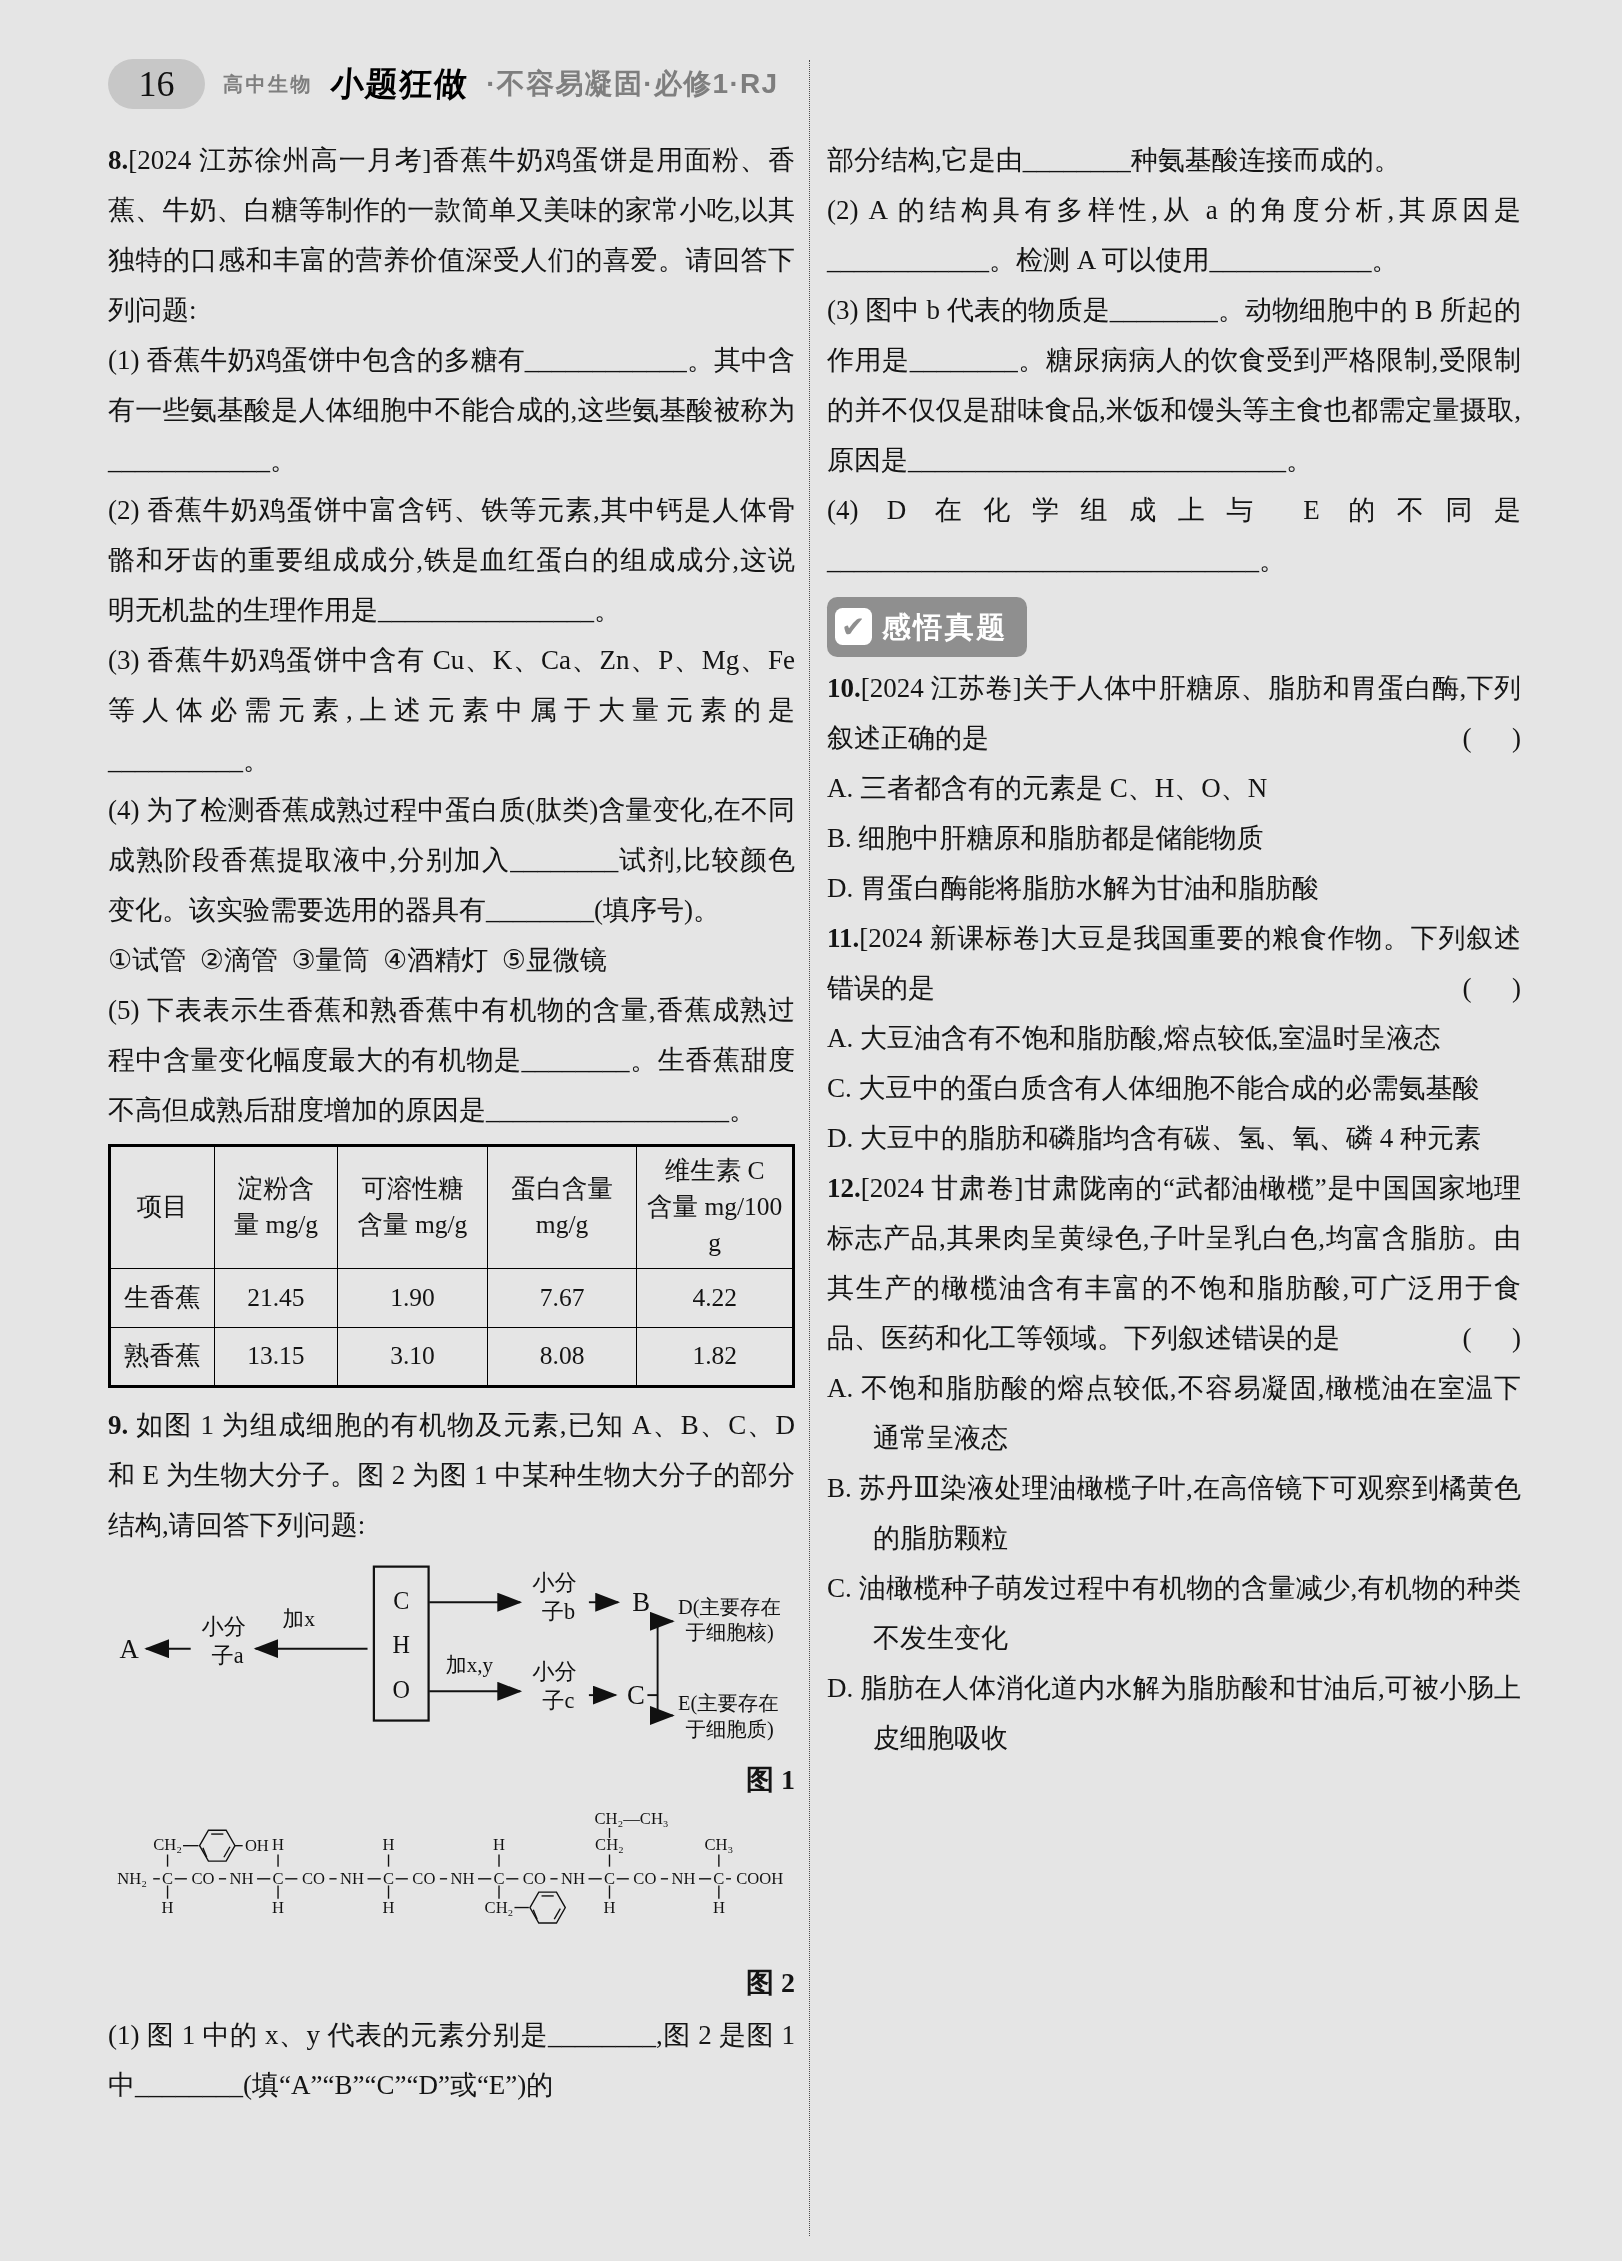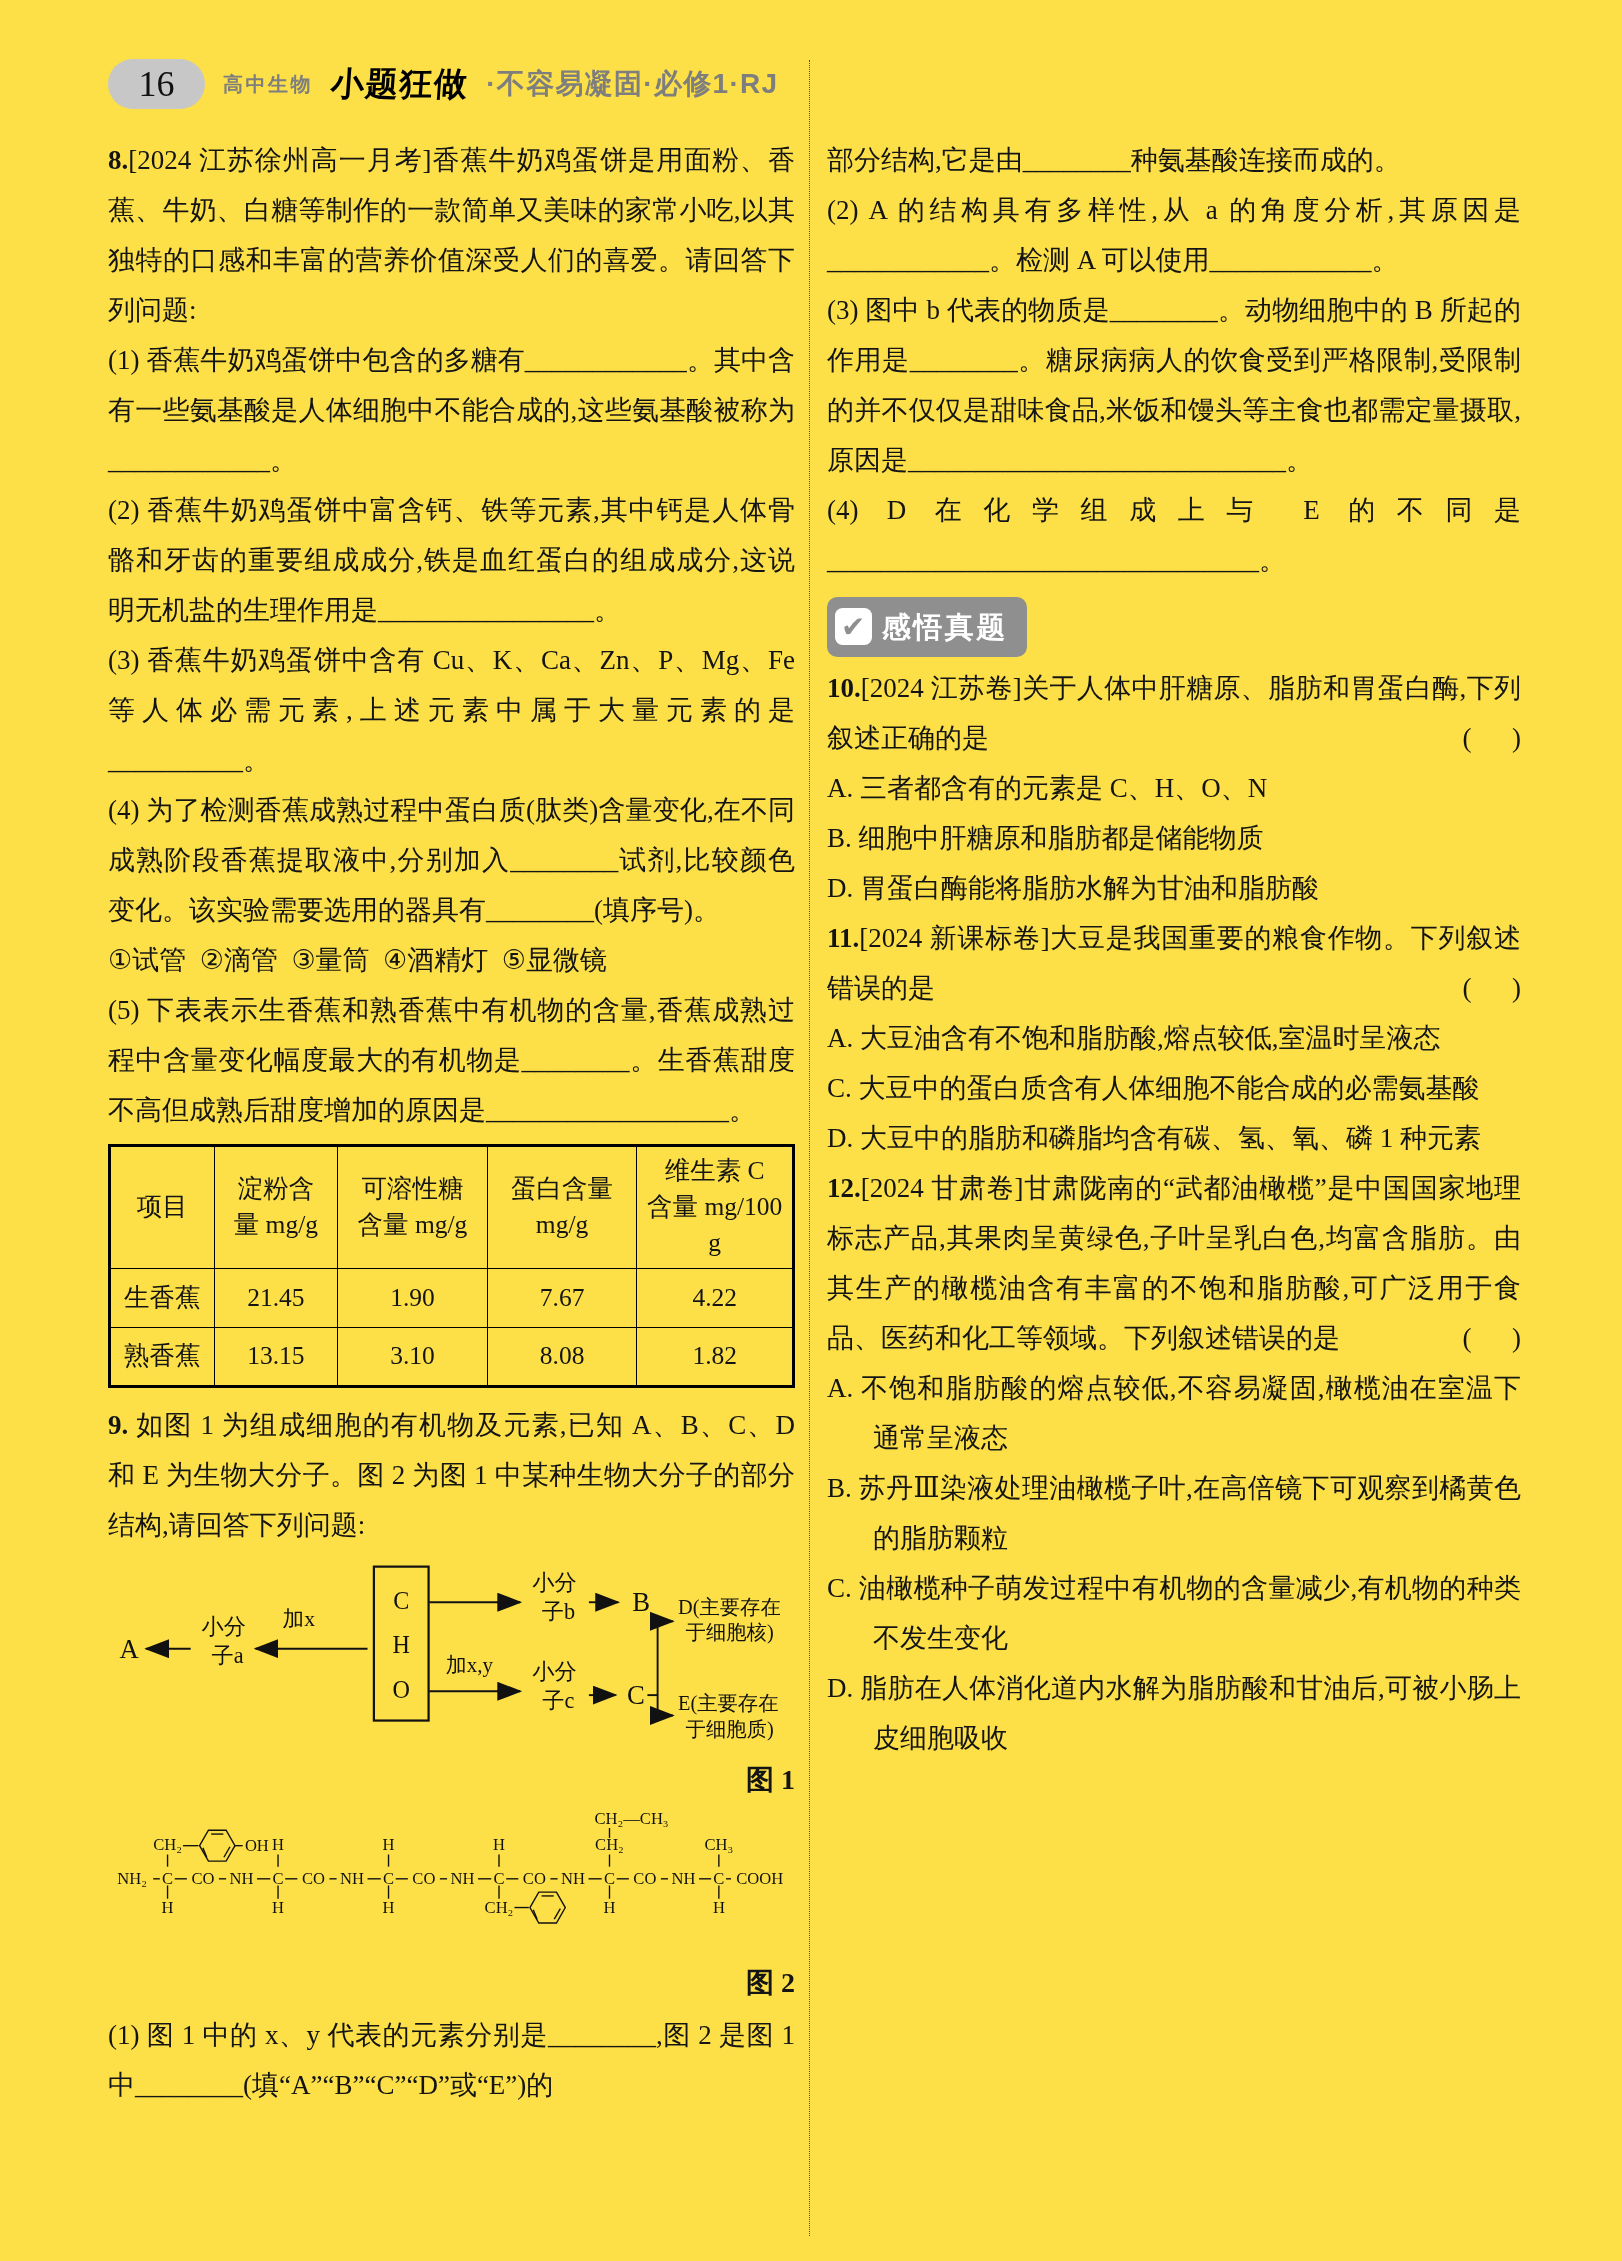--- a/index.html
+++ b/index.html
@@ -1,16 +1,16 @@
 <!DOCTYPE html>
 <html style="font-size:10.2px"><head>
 <meta charset="utf-8">
 <style>
   html,body{margin:0;padding:0;background:#ffffff;}
-  .page{position:relative;width:1622px;height:2261px;background:#fde047;overflow:hidden;
+  .page{position:relative;width:1622px;height:2261px;background:#e5e5e5;overflow:hidden;
         font-family:"Liberation Serif","DejaVu Serif","DejaVu Sans",serif;color:#141414;}
   
   .header{position:absolute;left:108px;top:59px;display:flex;align-items:center;gap:18px;}
   .pill{width:97px;height:50px;border-radius:25.5px;background:#c7c7c7;color:#111;
         display:flex;align-items:center;justify-content:center;font-size:36px;}
   .hsub{font-family:"Liberation Sans","DejaVu Sans",sans-serif;font-weight:bold;
         font-size:20px;color:#7e7e7e;letter-spacing:2.5px;}
   .hlogo{font-family:"Liberation Sans","DejaVu Sans",sans-serif;font-weight:900;
          font-size:33px;color:#000;letter-spacing:1.3px;transform:skewX(-4deg);}
   .hrest{font-family:"Liberation Sans","DejaVu Sans",sans-serif;font-weight:bold;
@@ -258,21 +258,21 @@
     </div>
 
     <p class="stem"><span class="bold">10.</span><span>[2024 江苏卷]关于人体中肝糖原、脂肪和胃蛋白酶,下列叙述正确的是</span><span class="paren">(      )</span></p>
     <p class="opt">A. 三者都含有的元素是 C、H、O、N</p>
     <p class="opt">B. 细胞中肝糖原和脂肪都是储能物质</p>
     <p class="opt">D. 胃蛋白酶能将脂肪水解为甘油和脂肪酸</p>
 
     <p class="stem"><span class="bold">11.</span><span>[2024 新课标卷]大豆是我国重要的粮食作物。下列叙述错误的是</span><span class="paren">(      )</span></p>
     <p class="opt">A. 大豆油含有不饱和脂肪酸,熔点较低,室温时呈液态</p>
     <p class="opt">C. 大豆中的蛋白质含有人体细胞不能合成的必需氨基酸</p>
-    <p class="opt">D. 大豆中的脂肪和磷脂均含有碳、氢、氧、磷 1 种元素</p>
+    <p class="opt">D. 大豆中的脂肪和磷脂均含有碳、氢、氧、磷 4 种元素</p>
 
     <p class="stem"><span class="bold">12.</span><span>[2024 甘肃卷]甘肃陇南的“武都油橄榄”是中国国家地理标志产品,其果肉呈黄绿色,子叶呈乳白色,均富含脂肪。由其生产的橄榄油含有丰富的不饱和脂肪酸,可广泛用于食品、医药和化工等领域。下列叙述错误的是</span><span class="paren">(      )</span></p>
     <p class="opt">A. 不饱和脂肪酸的熔点较低,不容易凝固,橄榄油在室温下通常呈液态</p>
     <p class="opt">B. 苏丹Ⅲ染液处理油橄榄子叶,在高倍镜下可观察到橘黄色的脂肪颗粒</p>
     <p class="opt">C. 油橄榄种子萌发过程中有机物的含量减少,有机物的种类不发生变化</p>
     <p class="opt">D. 脂肪在人体消化道内水解为脂肪酸和甘油后,可被小肠上皮细胞吸收</p>
   </div>
 
 </div>
 

